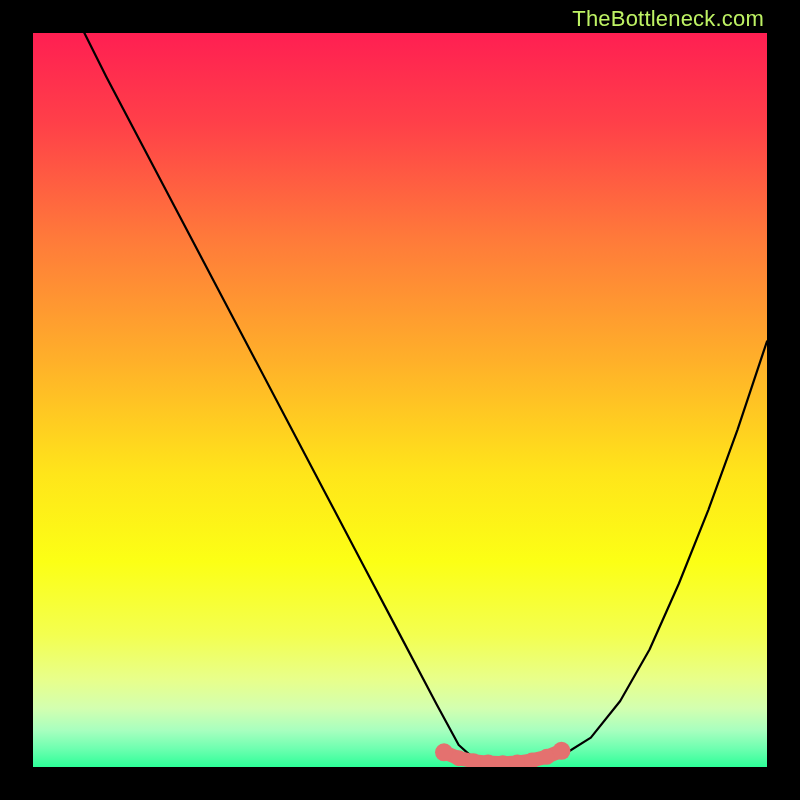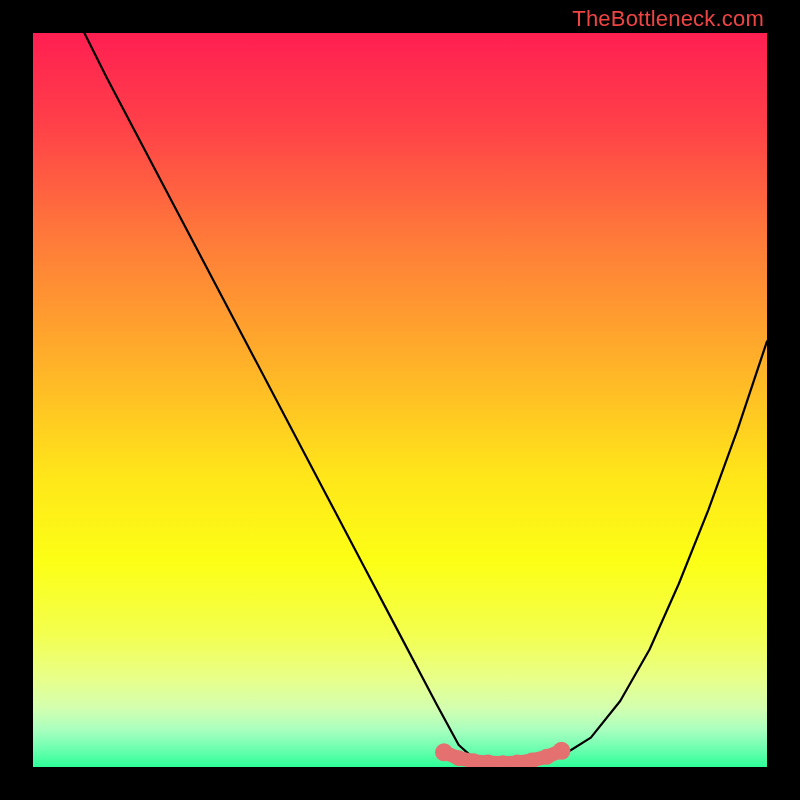--- a/index.html
+++ b/index.html
@@ -26,21 +26,21 @@
   .curve-svg {
     position: absolute;
     inset: 0;
     width: 100%;
     height: 100%;
   }
   .watermark {
     position: absolute;
     top: 6px;
     right: 36px;
-    color: #ef4444;
+    color: #bef264;
     font-size: 22px;
     font-weight: 500;
     letter-spacing: 0.2px;
   }
 </style>
 </head>
 <body>
 
 <div class="watermark">TheBottleneck.com</div>
 

